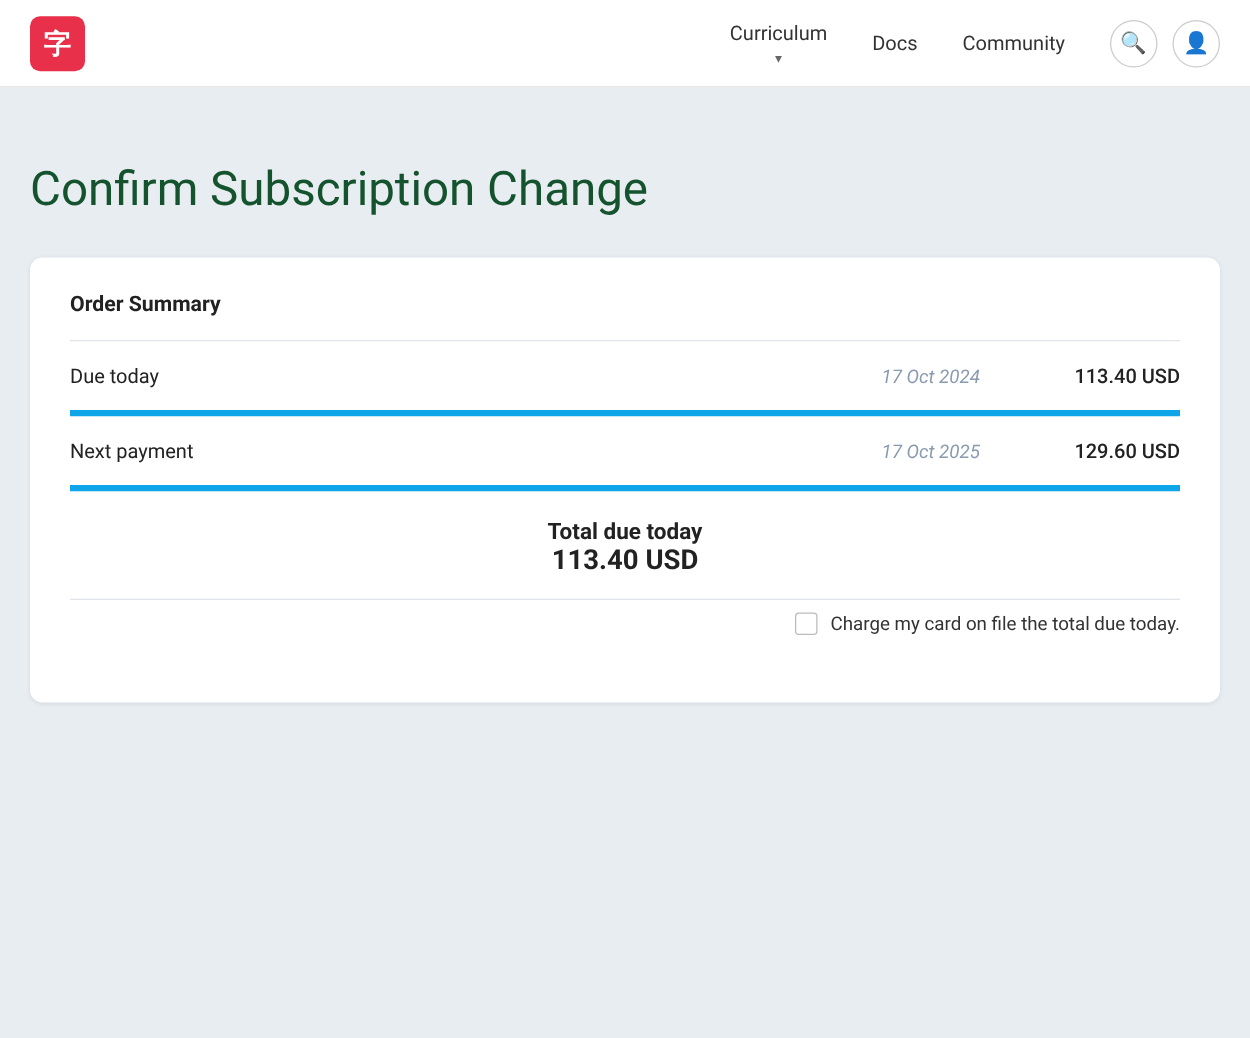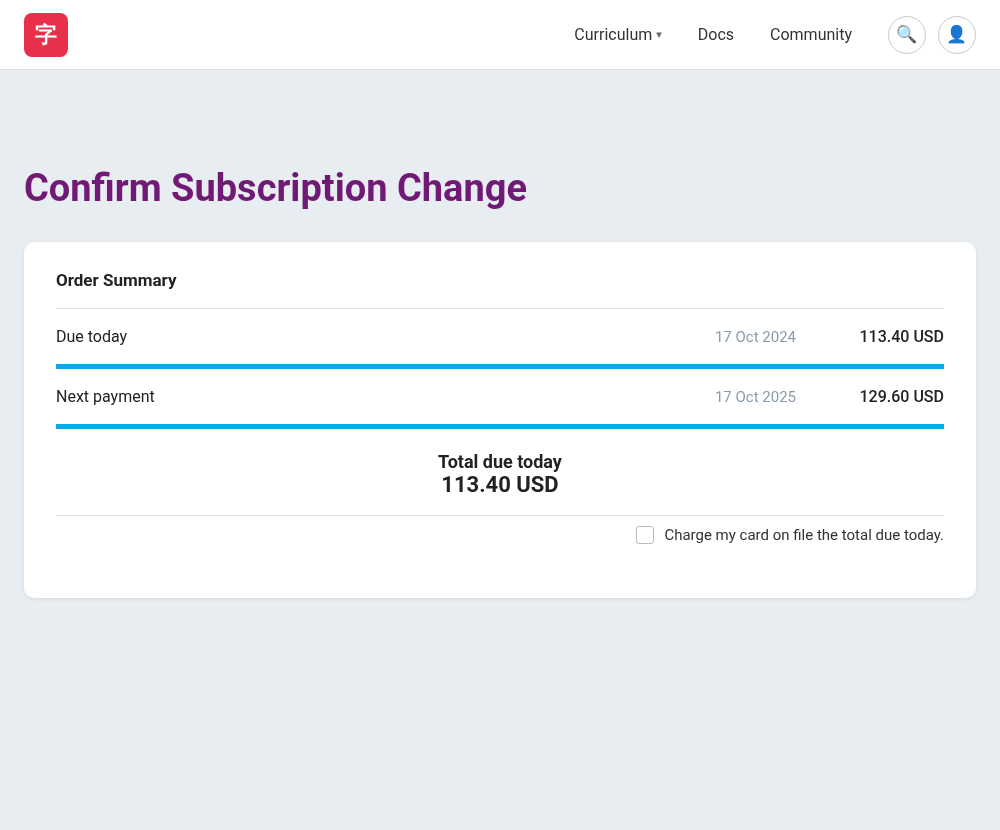--- a/index.html
+++ b/index.html
@@ -52,20 +52,21 @@
     }
 
     .nav-item {
       font-size: 16px;
       color: #333;
       cursor: pointer;
       text-decoration: none;
       display: flex;
       align-items: center;
       gap: 4px;
+      flex-direction: column;
     }
 
     .chevron {
       font-size: 11px;
       color: #666;
     }
 
     .header-icons {
       display: flex;
       align-items: center;
@@ -89,24 +90,23 @@
 
     
     .main-content {
       max-width: 1000px;
       margin: 0 auto;
       padding: 60px 24px 40px 24px;
     }
 
     .page-title {
       font-size: 38px;
-      font-weight: 700;
-      color: #701a75;
+      font-weight: 400;
+      color: #14532d;
       margin-bottom: 32px;
-      margin-top: 36px;
     }
 
     
     .card {
       background: #ffffff;
       border-radius: 10px;
       padding: 28px 32px 32px 32px;
       box-shadow: 0 1px 4px rgba(0,0,0,0.08);
     }
 
@@ -132,21 +132,22 @@
 
     .order-row-label {
       font-size: 16px;
       color: #222;
       flex: 1;
     }
 
     .order-row-date {
       font-size: 15px;
       color: #8a9bb0;
-      margin-right: 28px;
+      margin-right: 40px;
+      font-style: italic;
     }
 
     .order-row-amount {
       font-size: 16px;
       color: #222;
       font-weight: 500;
       min-width: 120px;
       text-align: right;
     }
 

